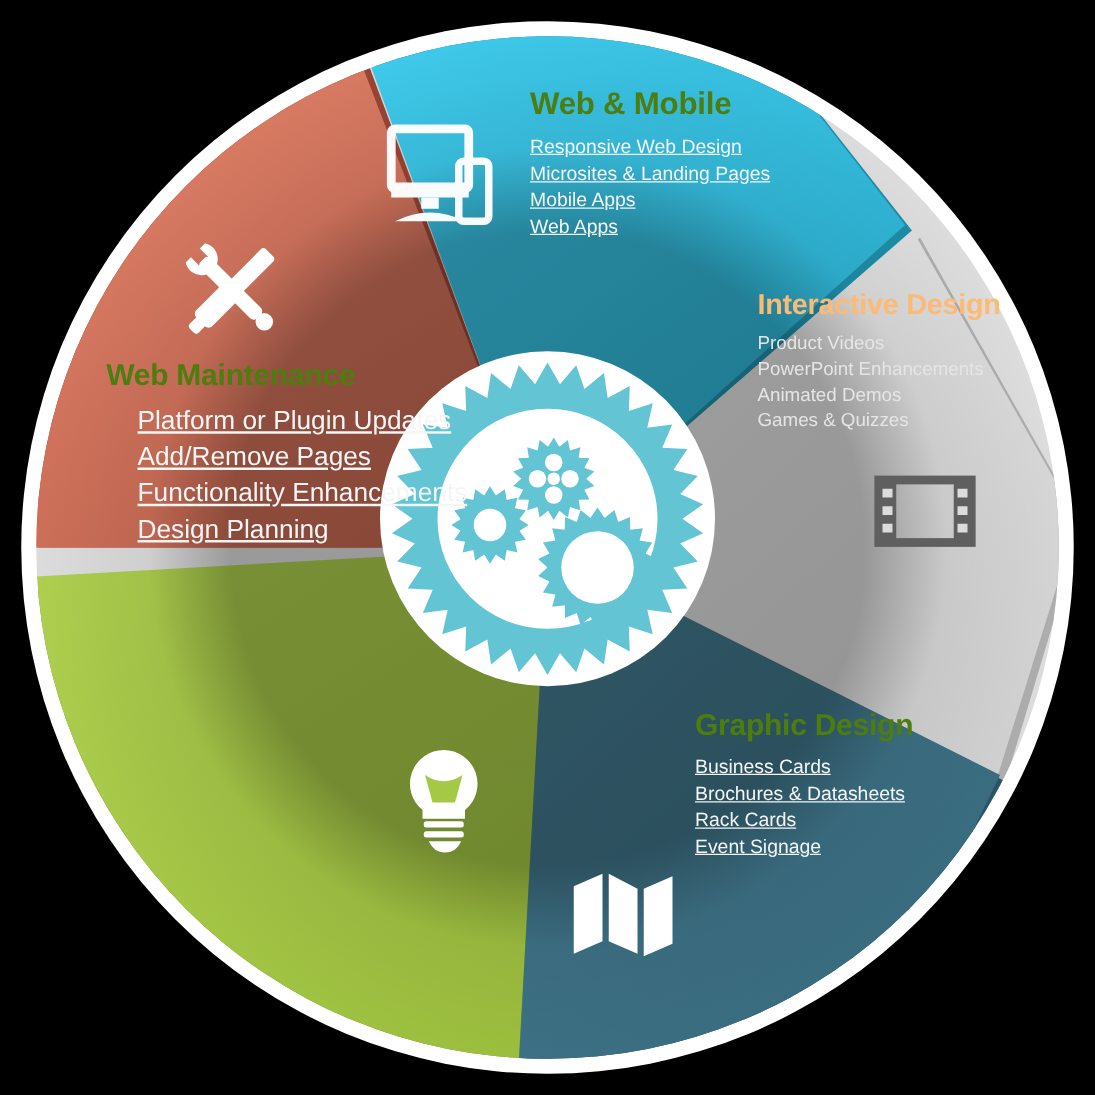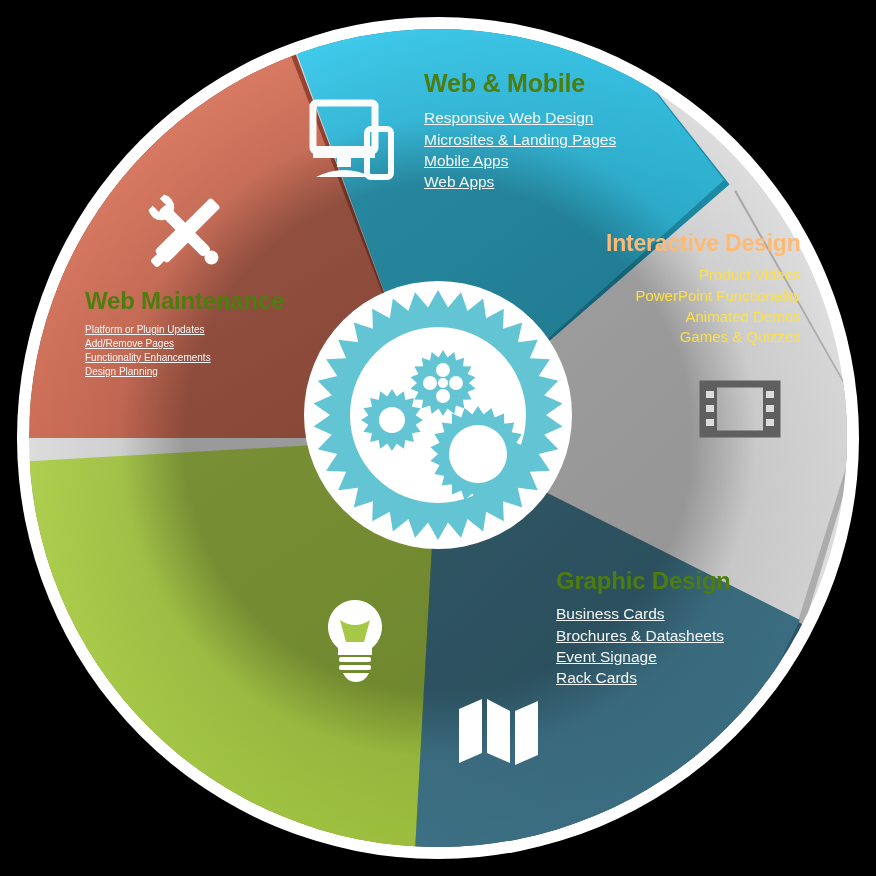--- a/index.html
+++ b/index.html
@@ -22,42 +22,42 @@
   }
   .sec-list{
     line-height:1.38;
     white-space:nowrap;
   }
   .sec-list div{white-space:nowrap;}
 
   .light .sec-title{color:#4d7c0f;}
   .light .sec-list{color:#f4f6f6;text-decoration:underline;}
   .dark .sec-title{color:#fdba74;}
-  .dark .sec-list{color:#fde047;text-align:right;}
+  .dark .sec-list{color:#e5e5e5;}
 
   
   #sec-web-mobile{left:424px;top:70px;}
   #sec-web-mobile .sec-title{font-size:25px;}
   #sec-web-mobile .sec-list{font-size:15.5px;margin-top:11px;}
 
   #sec-interactive{left:606px;top:231px;}
   #sec-interactive .sec-title{font-size:23px;}
   #sec-interactive .sec-list{font-size:15px;margin-top:10px;}
 
   #sec-graphic{left:556px;top:568px;}
   #sec-graphic .sec-title{font-size:24px;}
   #sec-graphic .sec-list{font-size:15.5px;margin-top:10px;}
 
   #sec-marketing{left:163px;top:545px;}
   #sec-marketing .sec-title{font-size:24px;}
   #sec-marketing .sec-list{font-size:15.5px;margin-top:10px;}
 
   #sec-maintenance{left:85px;top:288px;}
   #sec-maintenance .sec-title{font-size:24px;}
-  #sec-maintenance .sec-list{font-size:10px;margin-top:10px;}
+  #sec-maintenance .sec-list{font-size:21px;margin-top:10px;margin-left:25px;}
 </style>
 </head>
 <body>
 
 <div id="stage">
 
   <svg id="wheel" viewBox="0 0 876 876">
     <defs>
       <clipPath id="clipCircle">
           <circle cx="438" cy="438" r="409"></circle>
@@ -217,33 +217,33 @@
       <div>Microsites &amp; Landing Pages</div>
       <div>Mobile Apps</div>
       <div>Web Apps</div>
     </div>
   </div>
 
   <div class="txt dark" id="sec-interactive">
     <div class="sec-title">Interactive Design</div>
     <div class="sec-list">
       <div>Product Videos</div>
-      <div>PowerPoint Functionality</div>
+      <div>PowerPoint Enhancements</div>
       <div>Animated Demos</div>
       <div>Games &amp; Quizzes</div>
     </div>
   </div>
 
   <div class="txt light" id="sec-graphic">
     <div class="sec-title">Graphic Design</div>
     <div class="sec-list">
       <div>Business Cards</div>
       <div>Brochures &amp; Datasheets</div>
+      <div>Rack Cards</div>
       <div>Event Signage</div>
-      <div>Rack Cards</div>
     </div>
   </div>
 
 
   <div class="txt light" id="sec-maintenance">
     <div class="sec-title">Web Maintenance</div>
     <div class="sec-list">
       <div>Platform or Plugin Updates</div>
       <div>Add/Remove Pages</div>
       <div>Functionality Enhancements</div>

